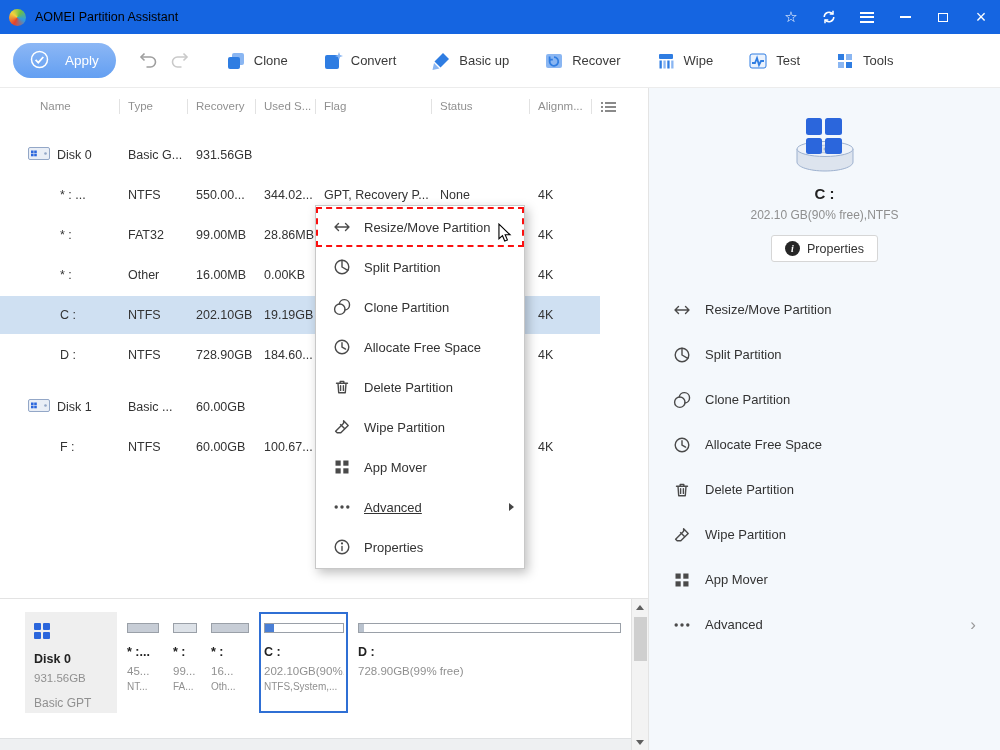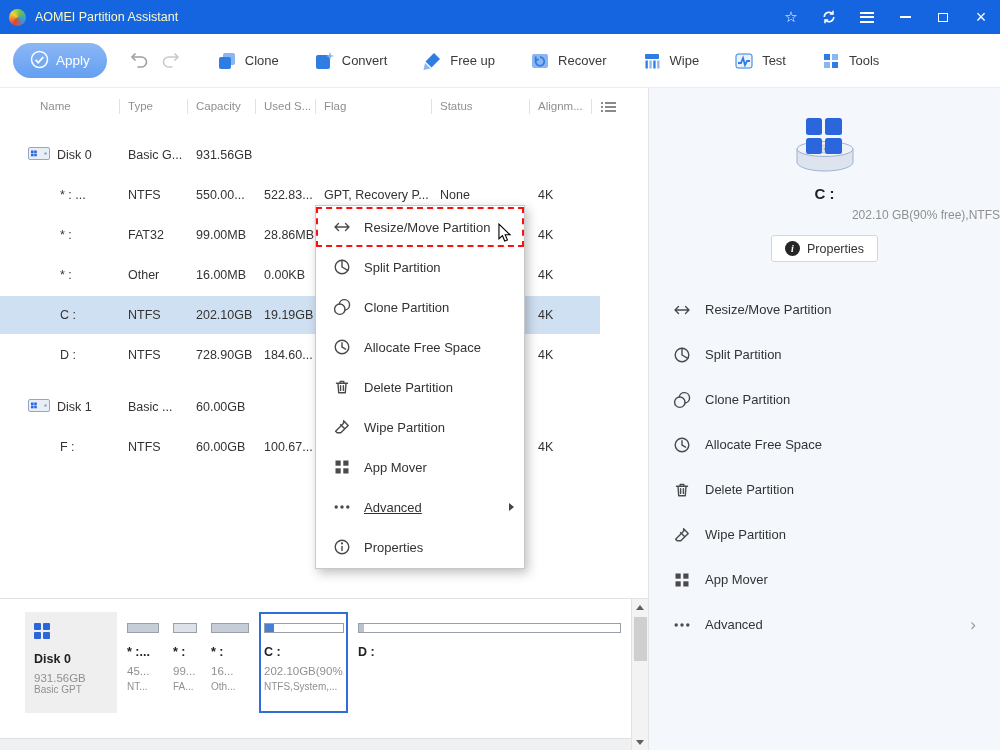--- a/index.html
+++ b/index.html
@@ -3,33 +3,33 @@
 <meta charset="utf-8">
 <style>
   *{margin:0;padding:0;box-sizing:border-box}
   html,body{width:1000px;height:750px}
   body{font-family:"Liberation Sans",sans-serif;position:relative;overflow:hidden;background:#fff}
 
   
   .titlebar{position:absolute;top:0;left:0;right:0;height:34px;background:#1565e1;display:flex;align-items:center;padding-left:9px;z-index:50}
   .logo{width:17px;height:17px;border-radius:50%;flex:none;
     background:conic-gradient(from 210deg,#e8412c,#f2d43c 100deg,#6cbf47 180deg,#2f9ce0 260deg,#e8412c)}
-  .app-title{color:#fef9c3;font-size:12.5px;margin-left:9px}
+  .app-title{color:#000000;font-size:12.5px;margin-left:9px}
   .titlebar-controls{margin-left:auto;display:flex;height:100%}
   .tb-btn{width:38px;height:100%;display:flex;align-items:center;justify-content:center;color:#fff;font-size:15px;cursor:default}
   .burger{width:14px;height:11px;border-top:2px solid #fff;border-bottom:2px solid #fff;position:relative}
   .burger::after{content:"";position:absolute;left:0;right:0;top:2.5px;height:2px;background:#fff}
   .min-glyph{width:11px;height:2px;background:#fff}
   .max-glyph{width:10px;height:9px;border:1.5px solid #fff}
   .close{font-size:18px}
 
   
   .toolbar{position:absolute;top:34px;left:0;right:0;height:54px;background:#fff;display:flex;align-items:center;border-bottom:1px solid #ececec;z-index:40}
   .apply{margin-left:13px;height:35px;border-radius:18px;border:none;background:linear-gradient(180deg,#8cb7f5,#639ff2);
-    color:#fff;font-size:13.5px;display:flex;align-items:center;gap:7px;padding:0 17px;font-family:inherit}
+    color:#fff;font-size:13.5px;display:flex;align-items:center;gap:16px;padding:0 17px;font-family:inherit}
   .history{display:flex;gap:9px;margin-left:22px}
   .hbtn{width:22px;height:22px;display:flex;align-items:center;justify-content:center}
   .tool-item{display:flex;align-items:center;gap:8px;margin-left:35px;font-size:13px;color:#3a3a3a;white-space:nowrap}
   .tool-item svg,.hbtn svg{display:block}
 
   
   .grid-header{position:absolute;top:94px;left:0;width:648px;height:25px;display:flex;align-items:center;color:#909090;font-size:11.5px;z-index:5}
   .gh{height:15px;line-height:15px;border-right:1px solid #e2e2e2;padding-left:8px;white-space:nowrap;overflow:hidden}
   .gh.first{padding-left:40px}
   .w-name{width:120px}.w-type{width:68px}.w-cap{width:68px}.w-used{width:60px}.w-flag{width:116px}.w-status{width:98px}.w-align{width:62px}
@@ -47,42 +47,42 @@
   .c-type{width:68px}.c-cap{width:68px}.c-used{width:60px}.c-flag{width:116px}.c-status{width:98px}.c-align{width:62px}
 
   
   .bottom-panel{position:absolute;top:598px;left:0;width:648px;height:152px;background:#fff;border-top:1px solid #e3e3e3;z-index:3}
   .blocks{position:absolute;top:13px;left:25px;display:flex;gap:6px;height:101px}
   .disk-block{width:92px;background:#efefef;padding:11px 9px;flex:none}
   .db-icon{width:16px;height:16px;display:grid;grid-template-columns:1fr 1fr;gap:1.5px}
   .db-icon span{background:#2b66dc;border-radius:1px}
   .db-name{font-size:12.5px;font-weight:bold;color:#222;margin-top:13px}
   .db-cap{font-size:11.5px;color:#909090;margin-top:6px}
-  .db-type{font-size:10px;color:#909090;margin-top:0}
+  .db-type{font-size:12px;color:#909090;margin-top:12px}
   .pblock{padding:11px 4px 0 4px;overflow:hidden;flex:none}
   .pblock.selected{border:2px solid #2f6fd4;padding:9px 2px 0 3px}
   .pbar{height:10px;border:1px solid #9aa0a8;background:#fff}
   .pbar-fill{height:100%}
   .p-name{font-size:12.5px;font-weight:bold;color:#222;margin-top:12px;white-space:nowrap}
   .p-size{font-size:11.5px;color:#909090;margin-top:6px;white-space:nowrap;overflow:hidden}
   .p-fs{font-size:10px;color:#909090;margin-top:4px;white-space:nowrap;overflow:hidden}
   .scrollbar{position:absolute;top:0;right:0;width:17px;height:152px;background:#f3f3f3;border-left:1px solid #e2e2e2;display:flex;flex-direction:column;align-items:center}
   .sb-up{margin-top:6px;width:0;height:0;border-bottom:5px solid #5f5f5f;border-left:4px solid transparent;border-right:4px solid transparent}
   .sb-thumb{width:13px;height:44px;background:#cfcfcf;margin-top:7px}
   .sb-down{margin-top:auto;margin-bottom:6px;width:0;height:0;border-top:5px solid #5f5f5f;border-left:4px solid transparent;border-right:4px solid transparent}
   .status-strip{position:absolute;left:0;bottom:0;right:17px;height:12px;background:#eef0f2;border-top:1px solid #dfe1e3}
 
   
   .right-panel{position:absolute;left:648px;top:88px;width:352px;bottom:0;background:#f4f8fc;border-left:1px solid #e4e4e4;z-index:2}
   .disk-graphic{width:66px;height:58px;margin:30px auto 0;position:relative}
   .dg-squares{position:absolute;top:0;left:14px;width:36px;height:36px;display:grid;grid-template-columns:1fr 1fr;gap:3px;z-index:2}
   .dg-squares span{background:#2b66dc;border-radius:2.5px}
   .dg-cyl{position:absolute;bottom:0;left:2px}
   .drive-name{text-align:center;font-size:15px;font-weight:bold;color:#222;margin-top:9px}
-  .drive-info{text-align:right;font-size:12px;color:#8f8f8f;margin-top:6px}
+  .drive-info{text-align:center;font-size:12px;color:#8f8f8f;margin-top:6px}
   .props-btn{display:flex;align-items:center;gap:7px;margin:13px auto 0;width:max-content;background:#fff;border:1px solid #d6d6d6;border-radius:3px;padding:5px 13px;font-size:12.5px;color:#333}
   .props-icon{width:15px;height:15px;border-radius:50%;background:#262626;color:#fff;font-size:10px;display:flex;align-items:center;justify-content:center;font-family:"Liberation Serif",serif;font-style:italic;font-weight:bold}
   .rp-actions{margin-top:25px;padding:0 24px}
   .rp-item{height:45px;display:flex;align-items:center;gap:14px;font-size:13px;color:#333}
   .rp-item .chev{margin-left:auto;color:#9a9a9a;font-size:17px;line-height:1}
 
   
   .context-menu{position:absolute;left:315px;top:205px;width:210px;background:#fff;border:1px solid #c8c8c8;
     box-shadow:3px 4px 10px rgba(0,0,0,.25);z-index:100;padding:1px 0}
   .menu-item{height:40px;display:flex;align-items:center;padding:0 10px 0 17px;gap:13px;font-size:13px;color:#333;background:#fff}
@@ -166,21 +166,21 @@
       </span>
     <span>Convert</span>
   </div>
   <div class="tool-item">
     <span>
         <svg width="20" height="20" viewBox="0 0 20 20">
           <path d="M12 2l6 6-8.5 8.5-6-6z" fill="#2f7de2"></path>
           <path d="M3 12l5.5 5.5L1.5 19z" fill="#8ab6f2"></path>
         </svg>
       </span>
-    <span>Free up</span>
+    <span>Basic up</span>
   </div>
   <div class="tool-item">
     <span>
         <svg width="20" height="20" viewBox="0 0 20 20">
           <rect x="2" y="3" width="16" height="14" rx="2" fill="#8ab6f2"></rect>
           <path d="M10 6.2a4.3 4.3 0 1 1-3.6 1.9" fill="none" stroke="#2f7de2" stroke-width="1.8"></path>
           <path d="M5.6 5.4v3.2h3.2" fill="none" stroke="#2f7de2" stroke-width="1.8"></path>
         </svg>
       </span>
     <span>Recover</span>
@@ -215,21 +215,21 @@
           <rect x="11" y="11" width="6" height="6" fill="#2f7de2"></rect>
         </svg>
       </span>
     <span>Tools</span>
   </div>
 </div>
 
 <div class="grid-header">
   <span class="gh first w-name">Name</span>
   <span class="gh w-type">Type</span>
-  <span class="gh w-cap">Capacity</span>
+  <span class="gh w-cap">Recovery</span>
   <span class="gh w-used">Used S...</span>
   <span class="gh w-flag">Flag</span>
   <span class="gh w-status">Status</span>
   <span class="gh w-align">Alignm...</span>
   <span class="gh-icon">
     <svg width="15" height="12" viewBox="0 0 15 12" fill="#8a8a8a">
         <rect x="0" y="1" width="2" height="2"></rect>
         <rect x="4" y="1" width="11" height="2"></rect>
         <rect x="0" y="5" width="2" height="2"></rect>
         <rect x="4" y="5" width="11" height="2"></rect>
@@ -256,21 +256,21 @@
     <span class="cell c-cap">931.56GB</span>
     <span class="cell c-used"></span>
     <span class="cell c-flag"></span>
     <span class="cell c-status"></span>
     <span class="cell c-align"></span>
   </div>
   <div class="row part">
     <span class="cell c-name">* : ...</span>
     <span class="cell c-type">NTFS</span>
     <span class="cell c-cap">550.00...</span>
-    <span class="cell c-used">522.83...</span>
+    <span class="cell c-used">344.02...</span>
     <span class="cell c-flag">GPT, Recovery P...</span>
     <span class="cell c-status">None</span>
     <span class="cell c-align">4K</span>
   </div>
   <div class="row part">
     <span class="cell c-name">* :</span>
     <span class="cell c-type">FAT32</span>
     <span class="cell c-cap">99.00MB</span>
     <span class="cell c-used">28.86MB</span>
     <span class="cell c-flag"></span>
@@ -377,20 +377,21 @@
         </div>
       <div class="p-name">C :</div>
       <div class="p-size">202.10GB(90%...</div>
       <div class="p-fs">NTFS,System,...</div>
     </div>
     <div class="pblock" style="width:271px">
       <div class="pbar">
           <div class="pbar-fill" style="width: 2%; background-color: rgb(185, 194, 206);"></div>
         </div>
       <div class="p-name">D :</div>
+      <div class="p-size">728.90GB(99% free)</div>
     </div>
   </div>
   <div class="scrollbar">
     <span class="sb-up"></span>
     <span class="sb-thumb"></span>
     <span class="sb-down"></span>
   </div>
   <div class="status-strip"></div>
 </div>
 

